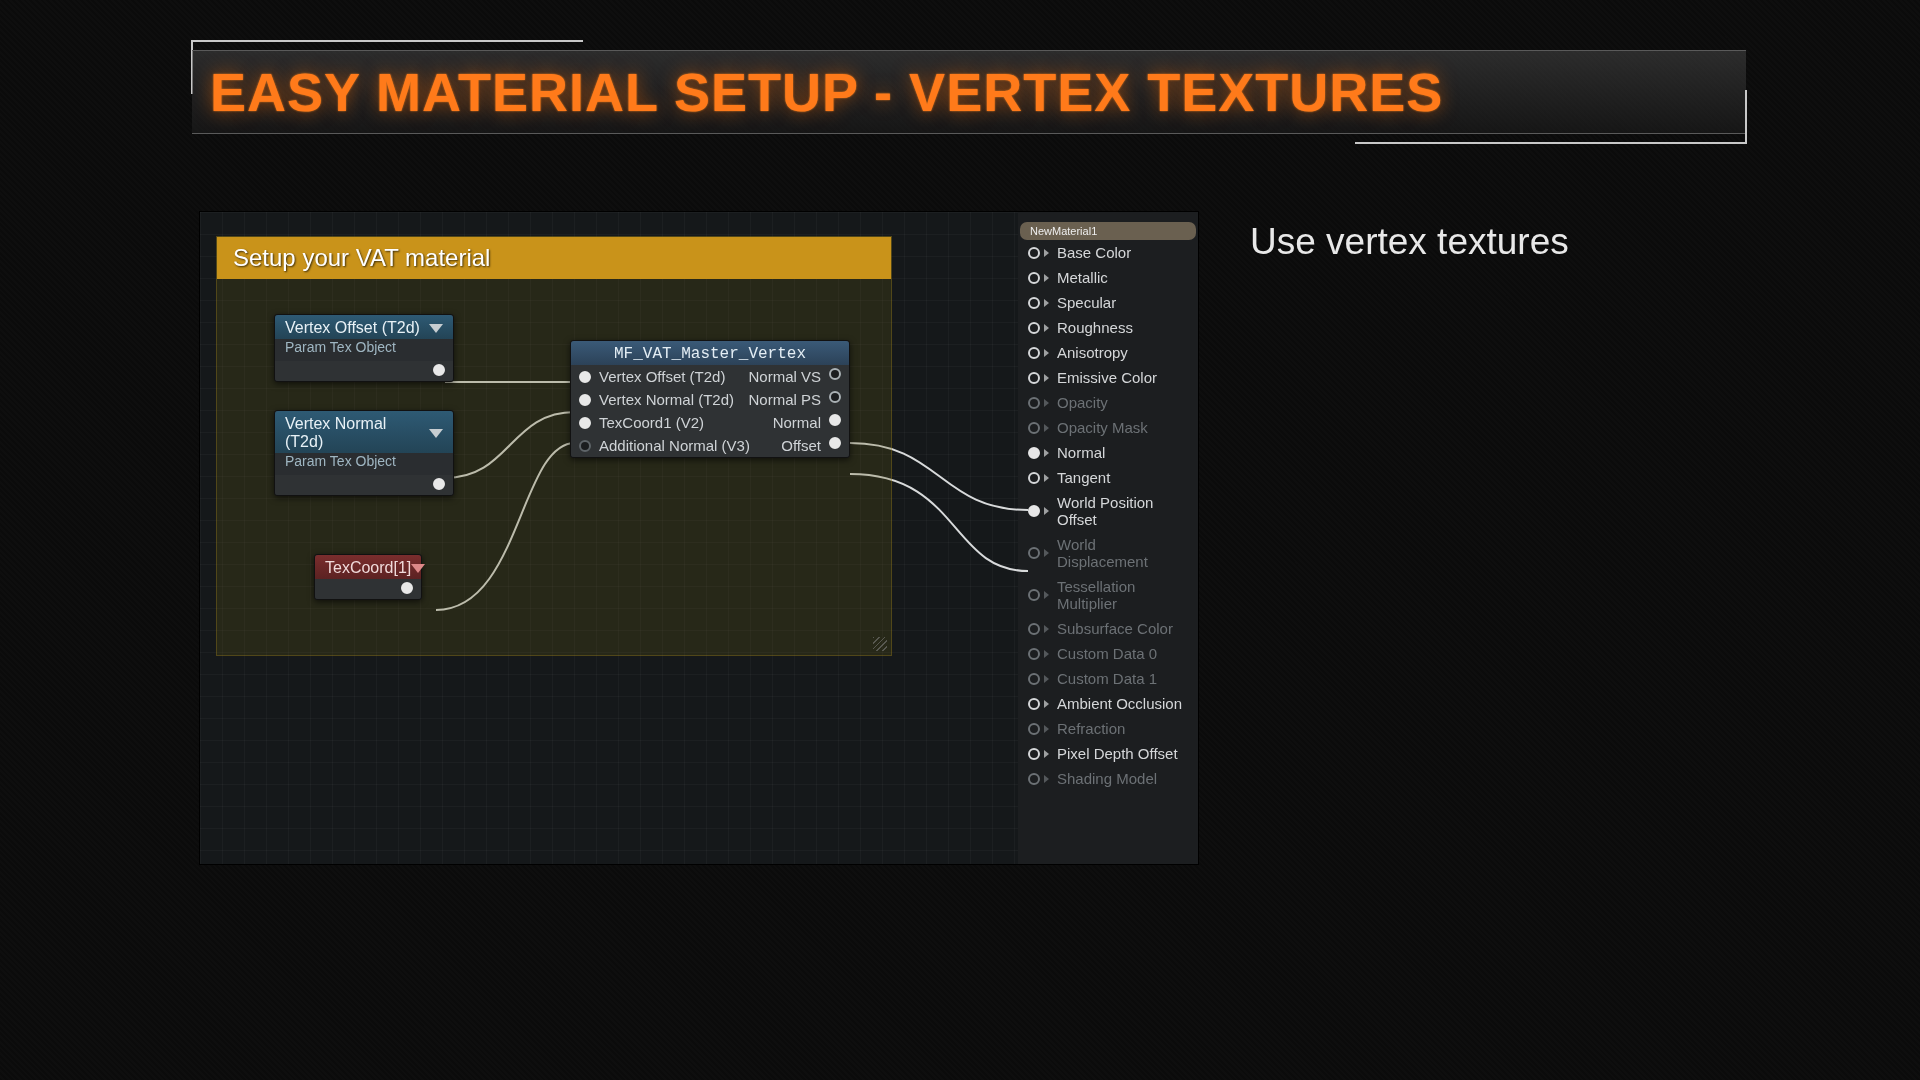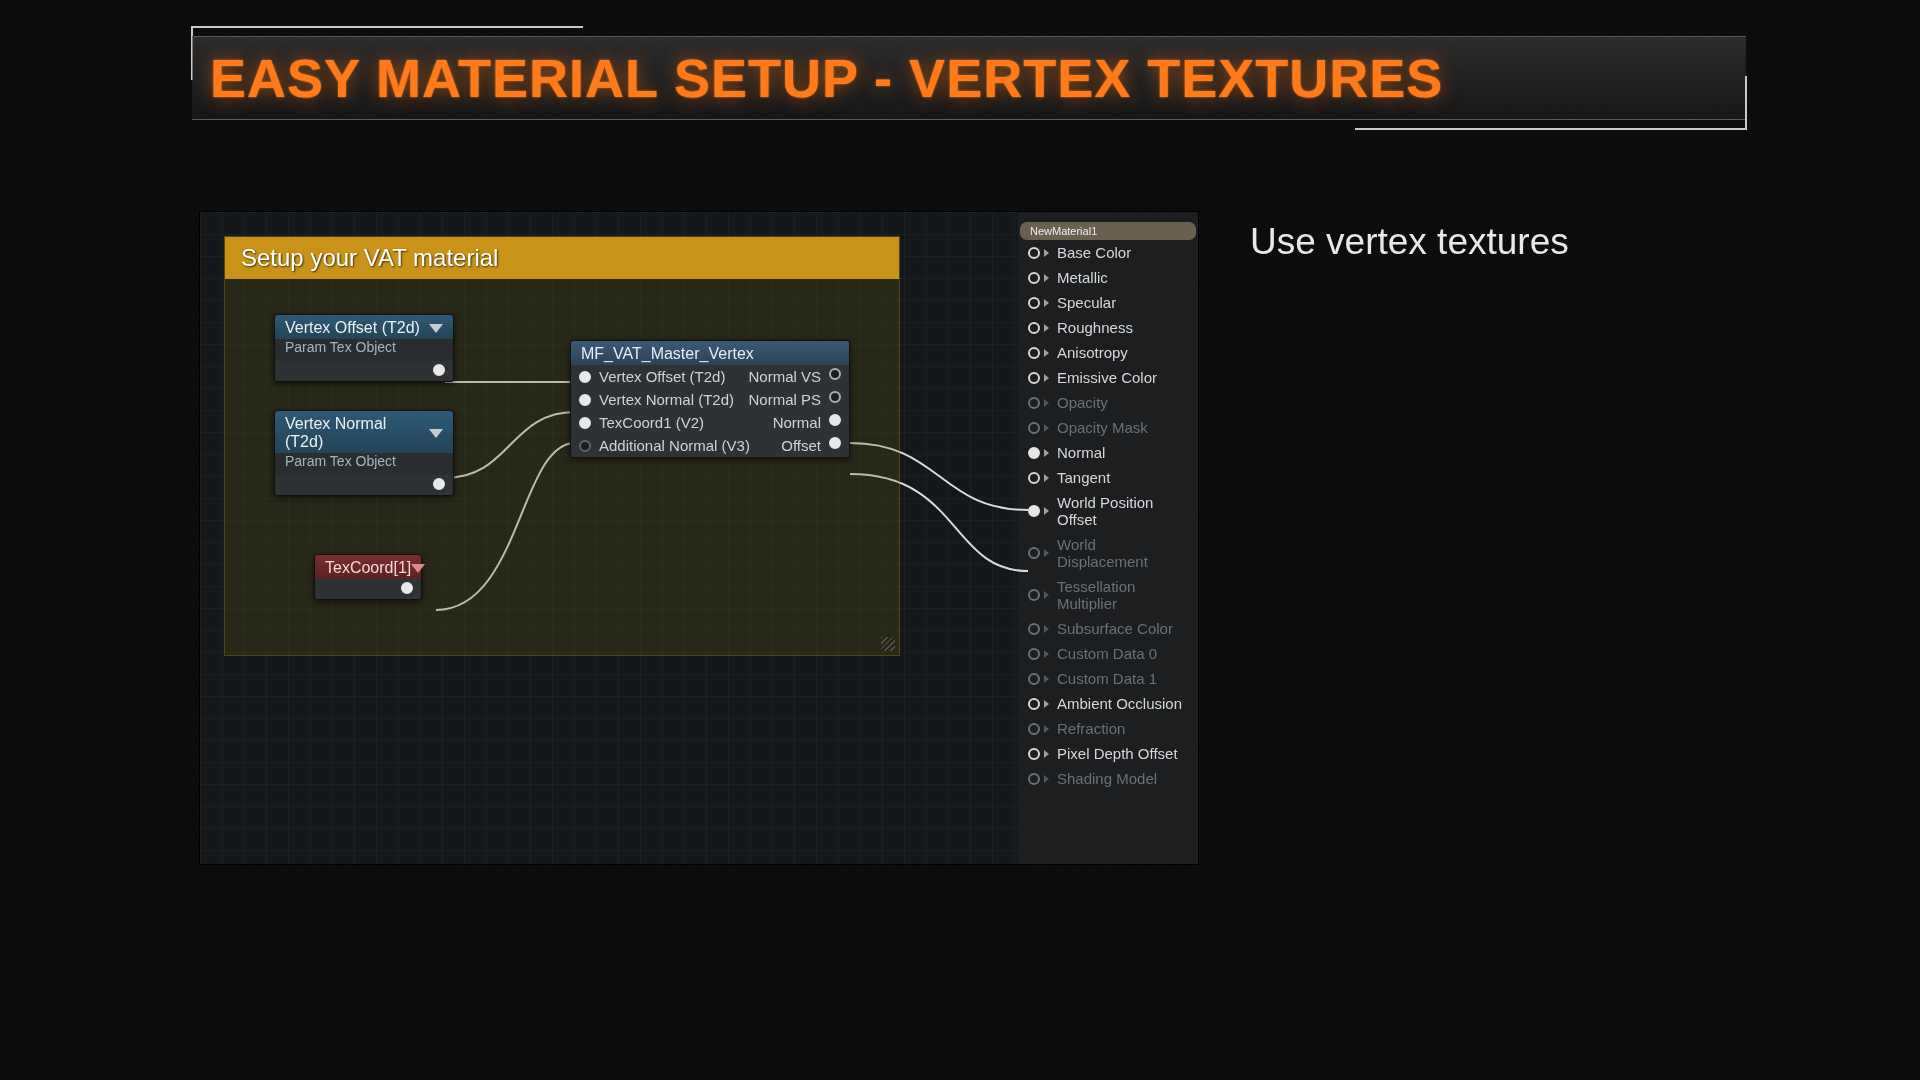--- a/index.html
+++ b/index.html
@@ -8,21 +8,21 @@
   background: #0a0a0a;
   background-image: repeating-linear-gradient(45deg, #0b0b0b 0px, #0b0b0b 2px, #0e0e0e 2px, #0e0e0e 4px);
   font-family: "Segoe UI", Arial, sans-serif;
   color: #d8d8d8;
   overflow: hidden;
   position: relative;
 }
 
 .title-wrap {
   position: absolute;
-  left: 192px; top: 36px;
+  left: 192px; top: 50px;
   width: 1554px; height: 84px;
 }
 .title-bar {
   position: relative;
   width: 100%; height: 100%;
   background: linear-gradient(to bottom, rgba(70,70,70,0.55), rgba(30,30,30,0.55));
   border-top: 1px solid #5a5a5a;
   border-bottom: 1px solid #5a5a5a;
   display: flex; align-items: center;
   padding-left: 18px;
@@ -80,21 +80,20 @@
     linear-gradient(90deg, rgba(255,255,255,0.03) 1px, transparent 1px);
   background-size: 22px 22px;
 }
 
 .comment-box {
   position: absolute;
   left: 16px; top: 24px;
   width: 676px; height: 420px;
   background: rgba(100,90,20,0.24);
   border: 1px solid rgba(160,130,30,0.35);
-  margin-left: 8px;
 }
 .comment-head {
   height: 42px;
   background: #c9931a;
   color: #fff;
   font-size: 24px;
   display: flex; align-items: center;
   padding-left: 16px;
   text-shadow: 1px 1px 2px rgba(0,0,0,0.7);
 }
@@ -271,21 +270,21 @@
         <div class="pin-row">
             <span></span>
             <span class="pin-right">
               <span class="pin filled"></span>
             </span>
           </div>
       </div>
     </div>
 
     <div class="node func" style="left:370px; top:128px; width:280px;">
-      <div class="node-head" style="justify-content:flex-start;">
+      <div class="node-head" style="justify-content:center;font-family:Liberation Mono, monospace;">
         <span>MF_VAT_Master_Vertex</span>
       </div>
       <div class="node-body" id="func-body">
           <div class="pin-row">
             <span class="pin-left">
               <span class="pin filled"></span>
               <span>Vertex Offset (T2d)</span>
             </span>
             <span class="pin-right">
               <span>Normal VS</span>

